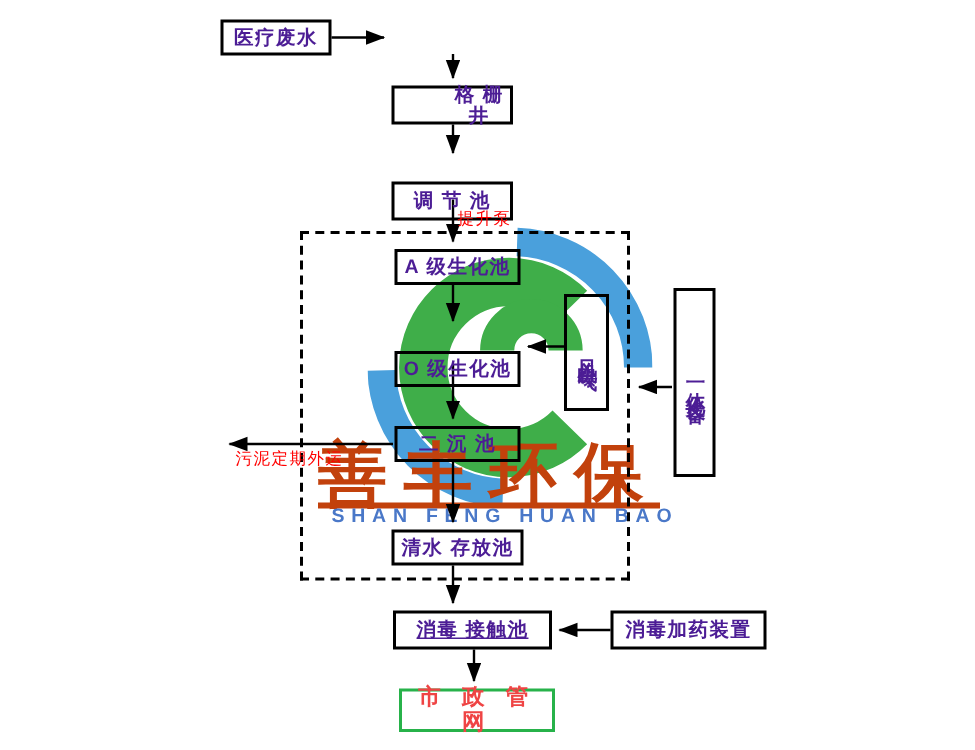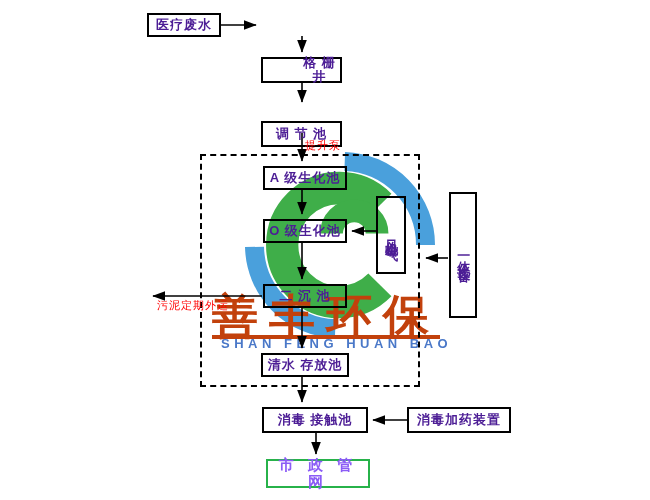--- a/index.html
+++ b/index.html
@@ -10,21 +10,21 @@
   }
   .box {
     position:absolute; border:2px solid #000; background:transparent;
     display:flex; align-items:center; justify-content:center;
     font-weight:bold; font-size:13px; color:#4c1d95; letter-spacing:1px;
     z-index:3; text-align:center; line-height:1.1;
   }
   .vbox {
     writing-mode:vertical-rl; text-orientation:upright; letter-spacing:3px;
   }
-  .green-box { border-color:#27b24a; color:#8b5cf6; font-size:15px; letter-spacing:5px; }
+  .green-box { border-color:#27b24a; color:#ef4444; font-size:15px; letter-spacing:5px; }
   .rlabel { position:absolute; color:#ff0000; font-size:11px; font-weight:normal; z-index:4; letter-spacing:1px; }
   .dashed { position:absolute; border:2px dashed #000; background:transparent; z-index:1; }
   .arrows { position:absolute; left:0; top:0; z-index:2; }
   .watermark-logo { position:absolute; left:245px; top:150px; z-index:0; }
   .wm-cn {
     position:absolute; left:212px; top:286px; z-index:0;
     font-size:46px; font-weight:bold; color:#c2410c; letter-spacing:11px; white-space:nowrap;text-decoration:underline;
   }
   .wm-en {
     position:absolute; left:221px; top:336px; z-index:0;
@@ -70,31 +70,31 @@
 
   <div class="box" style="left:147px; top:13px; width:74px; height:24px;">医疗废水</div>
 
 
   <div class="box" style="left:261px; top:57px; width:81px; height:26px;padding-left:36px;">格 栅 井</div>
 
   <div class="box" style="left:261px; top:107px; width:81px; height:26px;margin-top:14px;">调 节 池</div>
 
   <div class="box" style="left:263px; top:166px; width:84px; height:24px;">A 级生化池</div>
 
-  <div class="box" style="left:263px; top:219px; width:84px; height:24px;">O 级生化池</div>
+  <div class="box" style="left:263px; top:234px; width:84px; height:24px;">O 级生化池</div>
 
   <div class="box" style="left:263px; top:284px; width:84px; height:24px;">二 沉 池</div>
 
   <div class="box" style="left:261px; top:353px; width:88px; height:24px;">清水 存放池</div>
 
   <div class="box vbox" style="left:376px; top:196px; width:30px; height:78px;">风机曝气</div>
 
   <div class="box vbox" style="left:449px; top:192px; width:28px; height:126px;">一体化设备</div>
 
-  <div class="box" style="left:262px; top:407px; width:106px; height:26px;">消毒 接触池</div>
+  <div class="box" style="left:262px; top:407px; width:106px; height:26px;text-decoration:underline;">消毒 接触池</div>
 
   <div class="box" style="left:407px; top:407px; width:104px; height:26px;">消毒加药装置</div>
 
   <div class="box green-box" style="left:266px; top:459px; width:104px; height:29px;">市 政 管 网</div>
 
   <div class="rlabel" style="left:305px; top:138px;">提升泵</div>
 
   <div class="rlabel" style="left:157px; top:298px;">污泥定期外运</div>
 
 </div>

